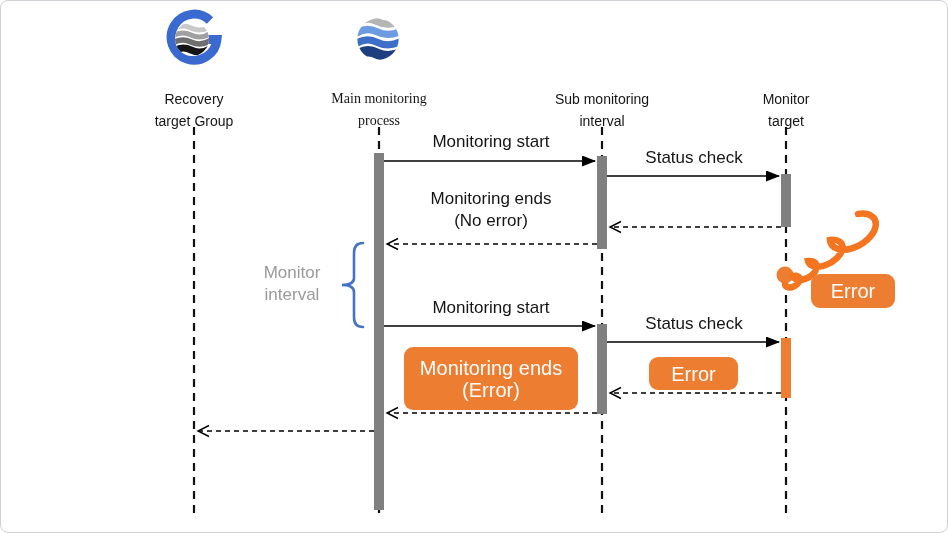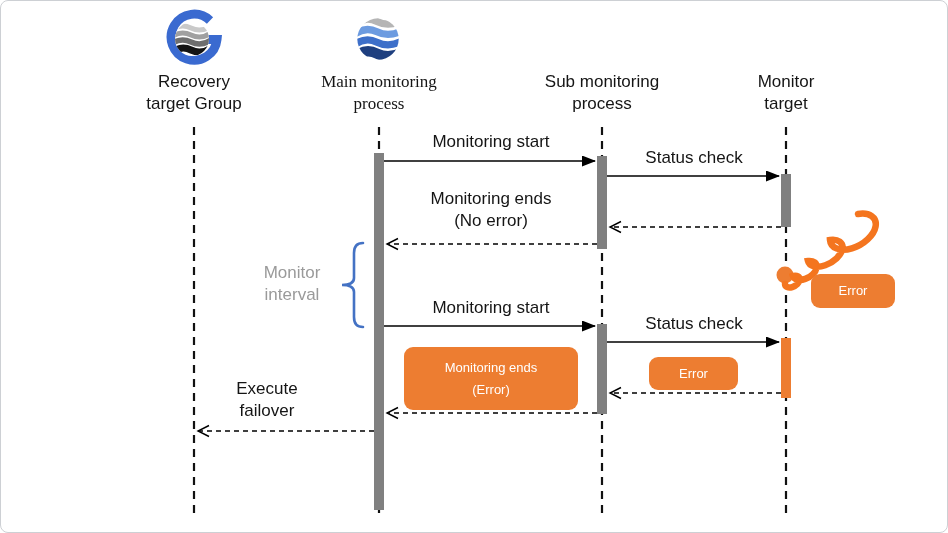--- a/index.html
+++ b/index.html
@@ -7,26 +7,26 @@
     position:relative;width:948px;height:533px;background:#ffffff;
     border:1.5px solid #cdd0d4;border-radius:8px;box-sizing:border-box;
     font-family:"Liberation Sans",sans-serif;color:#151515;overflow:hidden;
   }
   svg.layer{position:absolute;left:0;top:0;z-index:1;}
   .icon{position:absolute;z-index:2;}
   .lbl{
     position:absolute;z-index:3;text-align:center;white-space:pre-line;
     font-size:17px;line-height:22px;color:#151515;
   }
-  .actor{font-size:17px;}
+  .actor{font-size:14px;margin-top:17px;}
   .gray{color:#9a9a9a;}
   .badge{
     position:absolute;z-index:4;background:#ED7D31;color:#ffffff;
     border-radius:9px;display:flex;align-items:center;justify-content:center;
-    text-align:center;font-size:13px;line-height:22px;white-space:pre-line;
+    text-align:center;font-size:20px;line-height:22px;white-space:pre-line;
   }
 </style>
 </head>
 <body>
 
 <div id="canvas">
 
   <svg class="layer" width="948" height="533" viewBox="0 0 948 533">
     <defs>
       <marker id="mSolid" markerUnits="userSpaceOnUse" markerWidth="15" markerHeight="12" refX="13" refY="5.5" orient="auto">
@@ -94,32 +94,30 @@
       <path d="M3,37 Q15,27 27,33 T53,31" stroke="#3D6FC9" stroke-width="7" fill="none"></path>
       <path d="M3,49 Q15,38 27,44 T53,42" stroke="#1E3F7F" stroke-width="10" fill="none"></path>
     </g>
   </svg>
 
   <div class="lbl actor" style="left:103px;top:70px;width:180px;">Recovery
 target Group</div>
   <div class="lbl actor" style="left:288px;top:70px;width:180px;font-family:Liberation Serif, serif;">Main monitoring
 process</div>
   <div class="lbl actor" style="left:511px;top:70px;width:180px;">Sub monitoring
-process</div>
+interval</div>
   <div class="lbl actor" style="left:695px;top:70px;width:180px;">Monitor
 target</div>
 
   <div class="lbl" style="left:380px;top:130px;width:220px;">Monitoring start</div>
   <div class="lbl" style="left:583px;top:146px;width:220px;">Status check</div>
   <div class="lbl" style="left:380px;top:187px;width:220px;">Monitoring ends
 (No error)</div>
   <div class="lbl" style="left:380px;top:296px;width:220px;">Monitoring start</div>
   <div class="lbl" style="left:583px;top:312px;width:220px;">Status check</div>
-  <div class="lbl" style="left:166px;top:377px;width:200px;">Execute
-failover</div>
 
   <div class="lbl gray" style="left:211px;top:261px;width:160px;">Monitor
 interval</div>
 
   <div class="badge" style="left:403px;top:346px;width:174px;height:63px;">Monitoring ends
 (Error)</div>
   <div class="badge" style="left:648px;top:356px;width:89px;height:33px;">Error</div>
   <div class="badge" style="left:810px;top:273px;width:84px;height:34px;">Error</div>
 
 </div>

